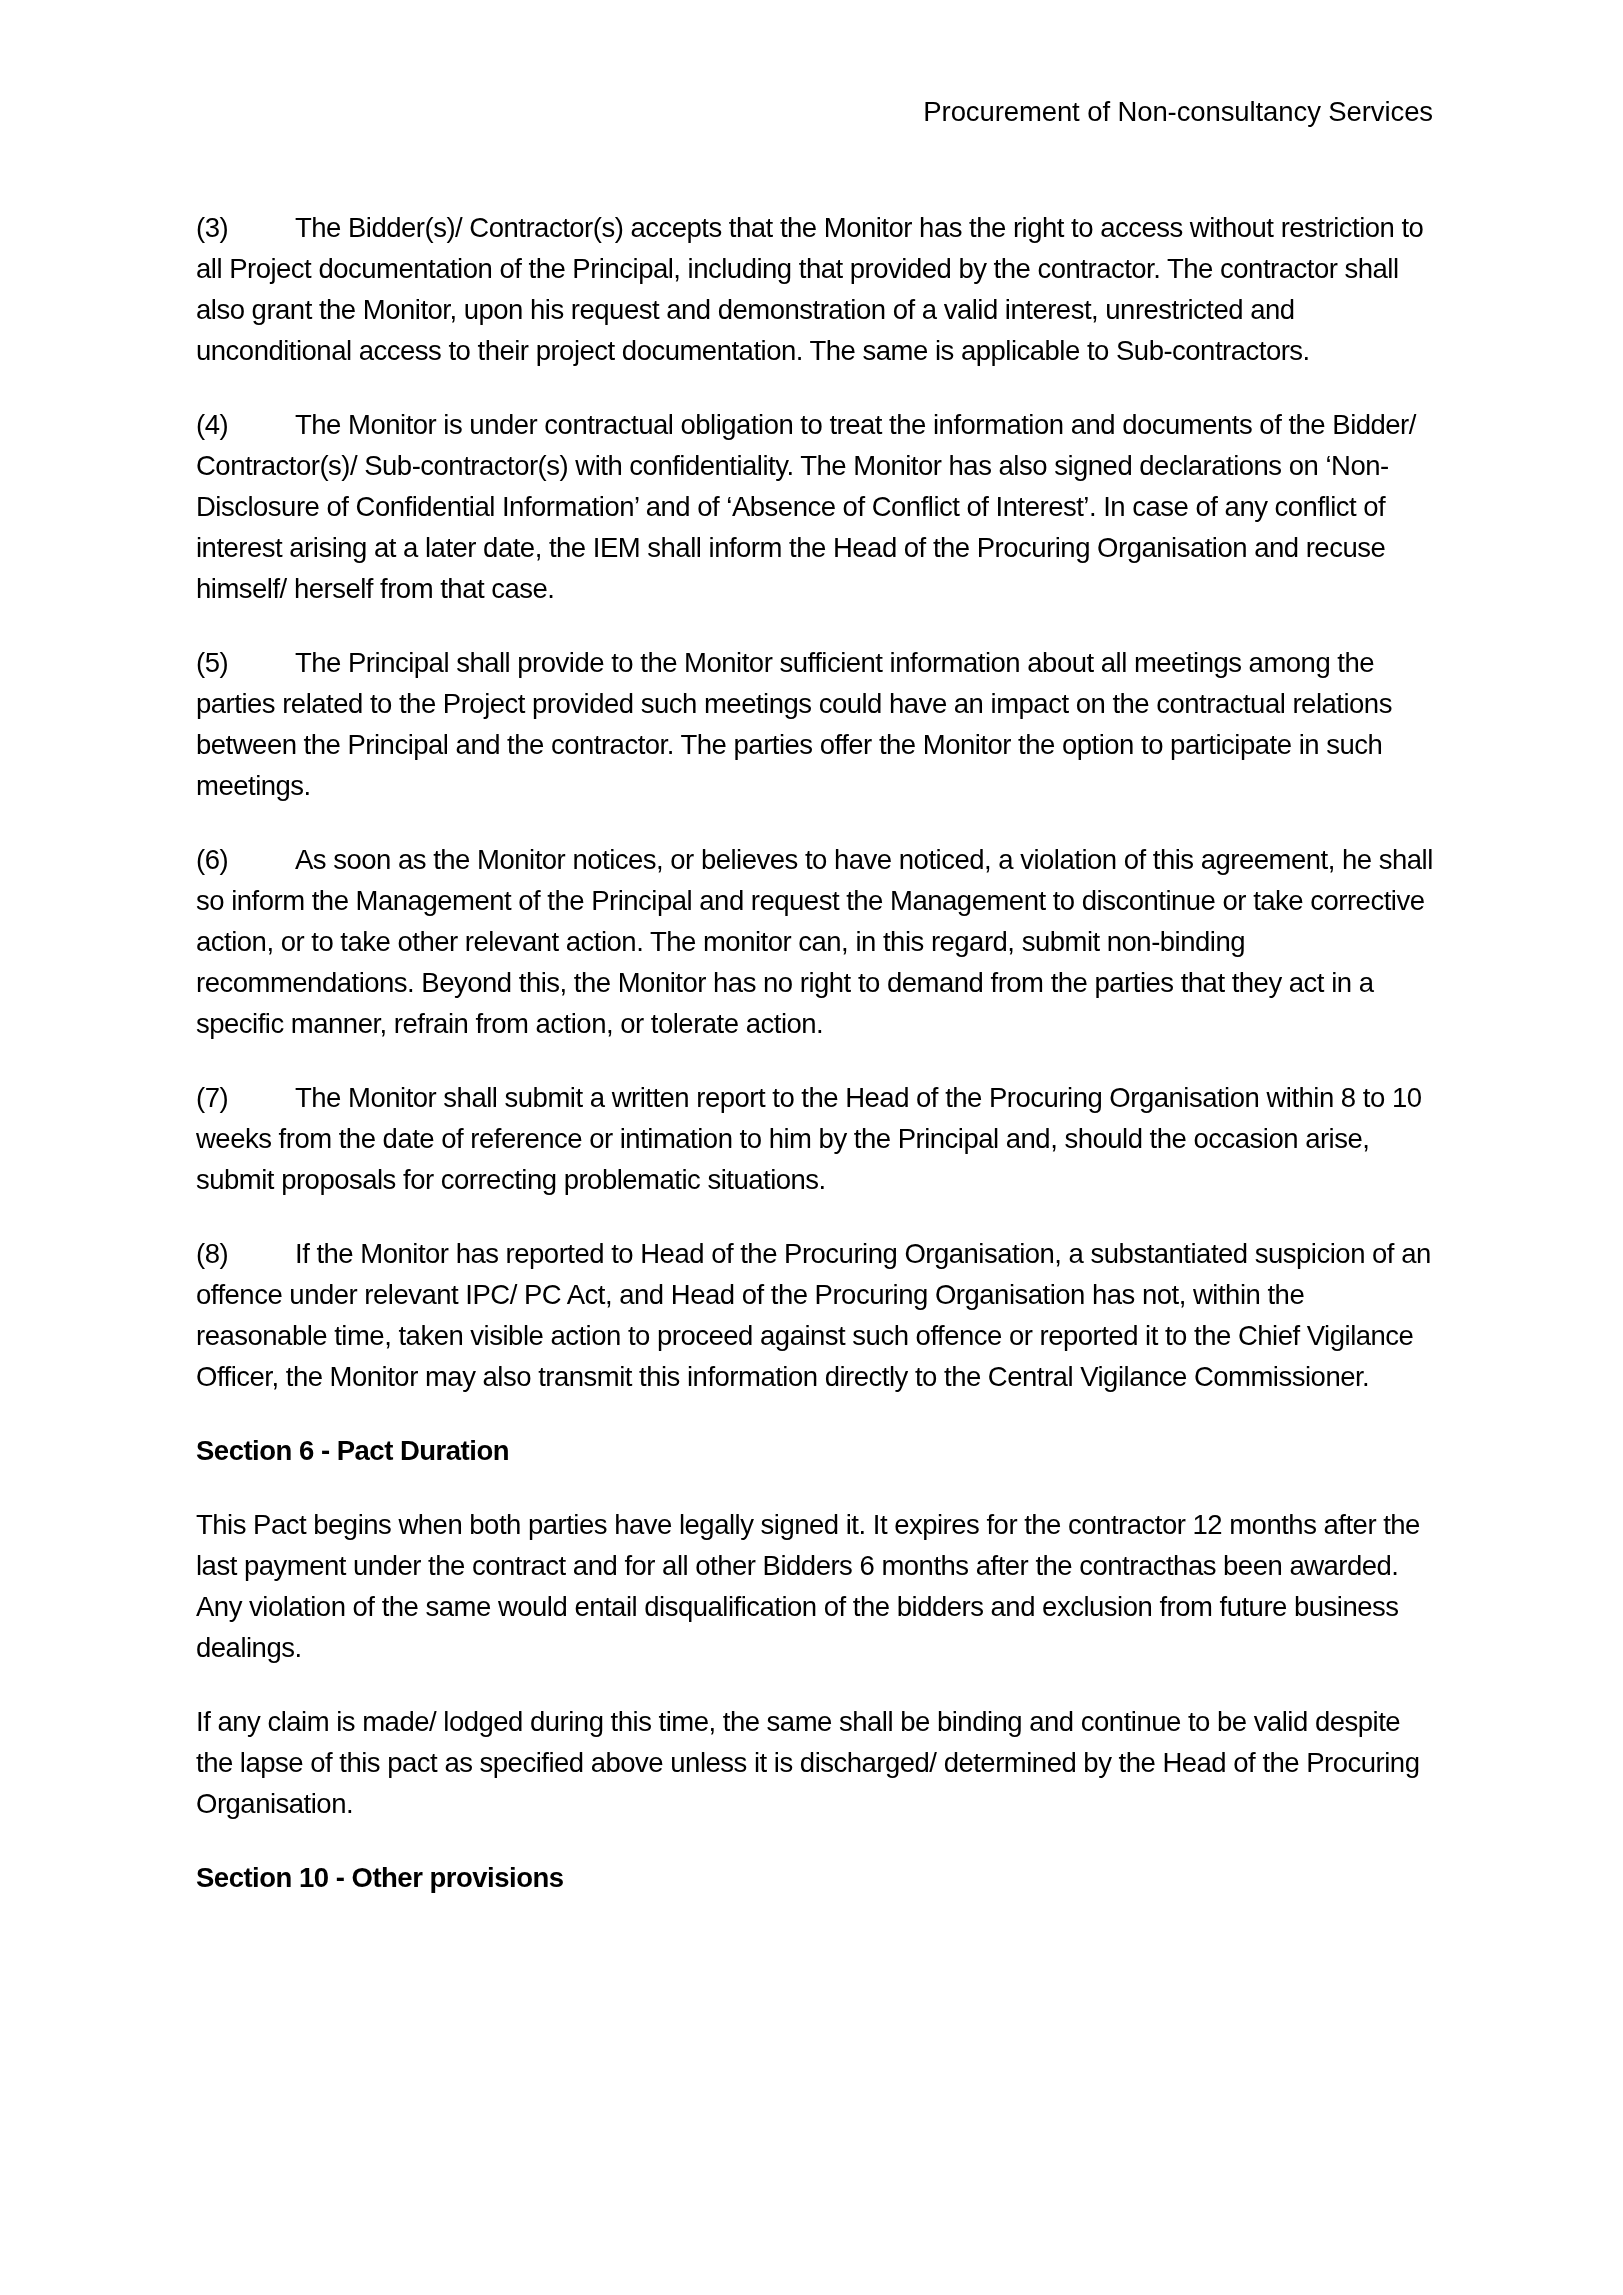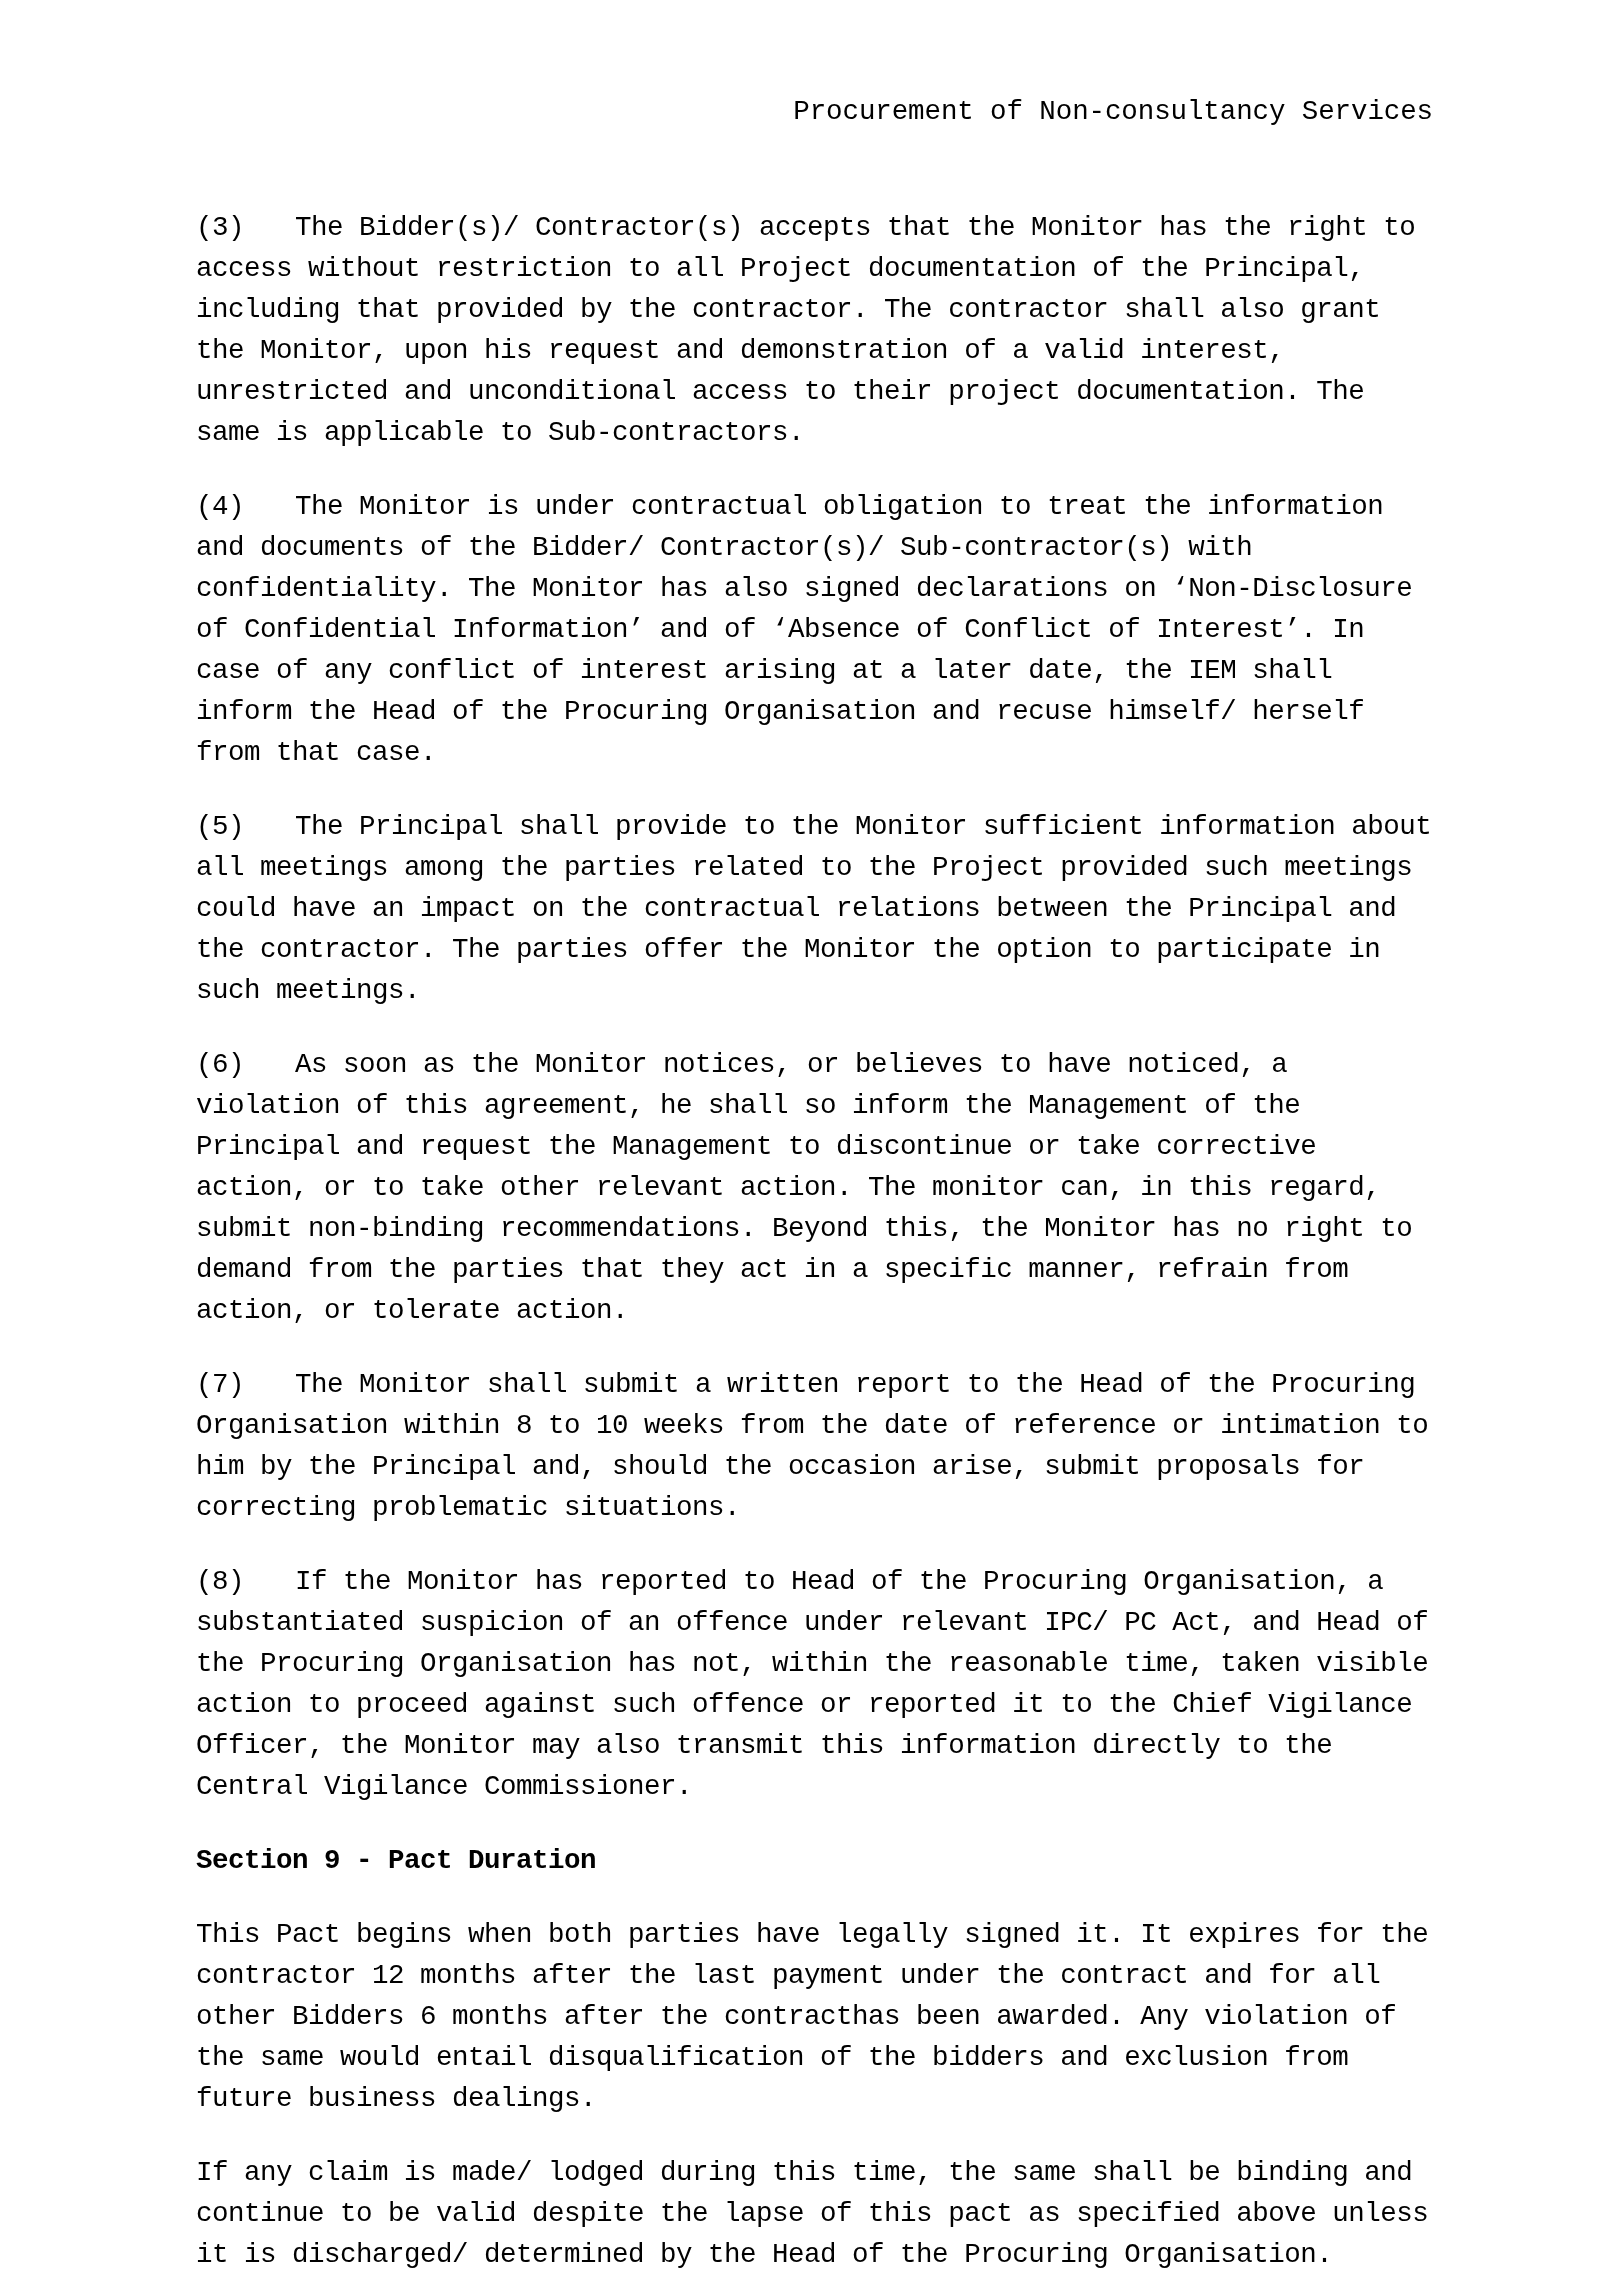--- a/index.html
+++ b/index.html
@@ -1,15 +1,15 @@
 <!DOCTYPE html>
 <html style="font-size:10.5px"><head>
 <meta charset="utf-8">
 <style>
-  * { box-sizing: border-box; font-family: Liberation Mono, monospace; }
+  * { box-sizing: border-box; }
   html, body { margin: 0; padding: 0; background: #ffffff; }
   body {
     width: 1623px;
     font-family: "Liberation Sans", "DejaVu Sans", sans-serif;
     color: #000000;
   }
   .page {
     position: relative;
     width: 1623px;
     height: 2295px;
@@ -75,21 +75,21 @@
 
     <p class="para"><span class="pnum">(5)</span><span>The Principal shall provide to the Monitor sufficient information about all meetings among the parties related to the Project provided such meetings could have an impact on the contractual relations between the Principal and the contractor. The parties offer the Monitor the option to participate in such meetings.</span></p>
 
     <p class="para"><span class="pnum">(6)</span><span>As soon as the Monitor notices, or believes to have noticed, a violation of this agreement, he shall so inform the Management of the Principal and request the Management to discontinue or take corrective action, or to take other relevant action. The monitor can, in this regard, submit non-binding recommendations. Beyond this, the Monitor has no right to demand from the parties that they act in a specific manner, refrain from action, or tolerate action.</span></p>
 
     <p class="para"><span class="pnum">(7)</span><span>The Monitor shall submit a written report to the Head of the Procuring Organisation within 8 to 10 weeks from the date of reference or intimation to him by the Principal and, should the occasion arise, submit proposals for correcting problematic situations.</span></p>
 
     <p class="para"><span class="pnum">(8)</span><span>If the Monitor has reported to Head of the Procuring Organisation, a substantiated suspicion of an offence under relevant IPC/ PC Act, and Head of the Procuring Organisation has not, within the reasonable time, taken visible action to proceed against such offence or reported it to the Chief Vigilance Officer, the Monitor may also transmit this information directly to the Central Vigilance Commissioner.</span></p>
 
 
-    <p class="heading">Section 9 - Pact Duration</p>
+    <p class="heading">Section 6 - Pact Duration</p>
 
     <p class="para">This Pact begins when both parties have legally signed it. It expires for the contractor 12 months after the last payment under the contract and for all other Bidders 6 months after the contracthas been awarded. Any violation of the same would entail disqualification of the bidders and exclusion from future business dealings.</p>
 
     <p class="para">If any claim is made/ lodged during this time, the same shall be binding and continue to be valid despite the lapse of this pact as specified above unless it is discharged/ determined by the Head of the Procuring Organisation.</p>
 
     <p class="heading">Section 10 - Other provisions</p>
 
   </div>
 
 

